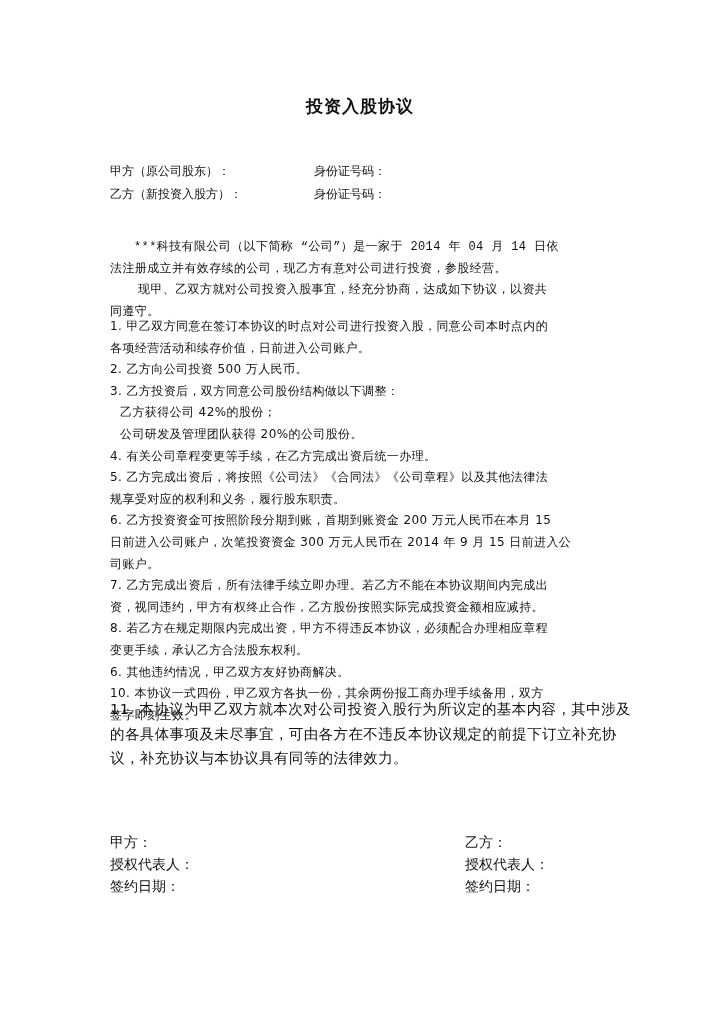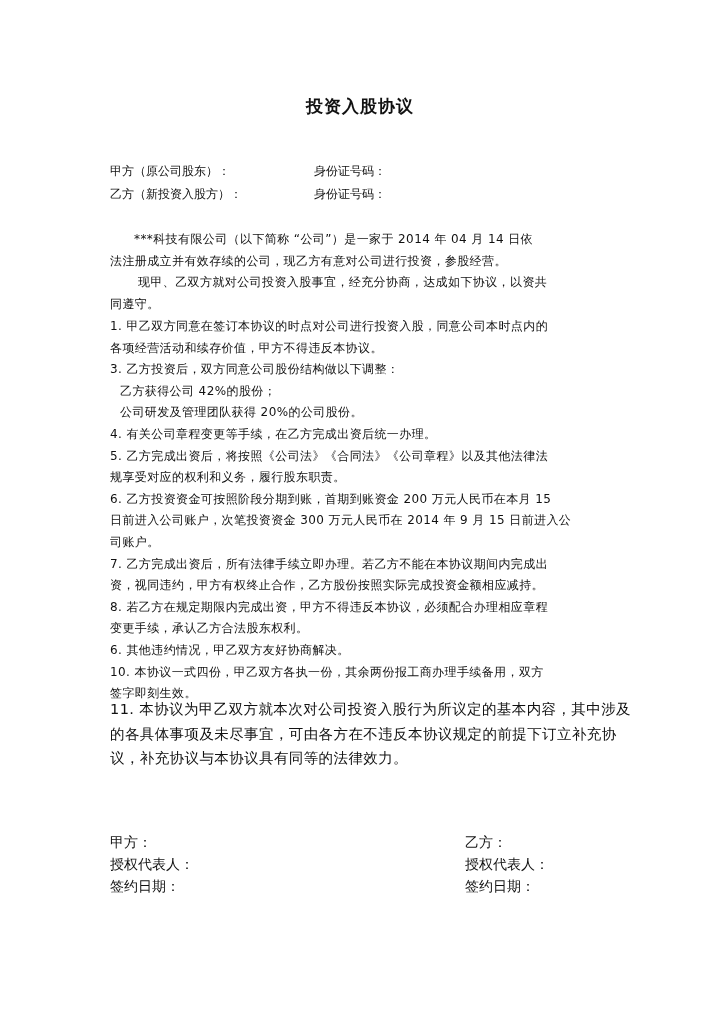--- a/index.html
+++ b/index.html
@@ -28,30 +28,31 @@
     <div class="row">
       <span class="party-label">甲方（原公司股东）：</span>
       <span>身份证号码：</span>
     </div>
     <div class="row">
       <span class="party-label">乙方（新投资入股方）：</span>
       <span>身份证号码：</span>
     </div>
   </div>
 
-  <div class="body-text" style="top:229px;">
+  <div class="body-text" style="top:237px;font-family:Liberation Mono, monospace;">
     <span class="line para-indent">***科技有限公司（以下简称 “公司”）是一家于  2014 年  04 月 14 日依</span>
     <span class="line">法注册成立并有效存续的公司，现乙方有意对公司进行投资，参股经营。</span>
     <span class="line para-indent" style="padding-left:28px;">现甲、乙双方就对公司投资入股事宜，经充分协商，达成如下协议，以资共</span>
     <span class="line">同遵守。</span>
   </div>
 
   <div class="body-text" style="top:316px;">
     <span class="line">1. 甲乙双方同意在签订本协议的时点对公司进行投资入股，同意公司本时点内的</span>
-    <span class="line">各项经营活动和续存价值，甲方不得违反本协议。</span>
+    <span class="line">各项经营活动和续存价值，日前进入公司账户。</span>
+    <span class="line">2. 乙方向公司投资 500 万人民币。</span>
     <span class="line">3. 乙方投资后，双方同意公司股份结构做以下调整：</span>
     <span class="line indent">乙方获得公司 42%的股份；</span>
     <span class="line indent">公司研发及管理团队获得 20%的公司股份。</span>
     <span class="line">4. 有关公司章程变更等手续，在乙方完成出资后统一办理。</span>
     <span class="line">5. 乙方完成出资后，将按照《公司法》《合同法》《公司章程》以及其他法律法</span>
     <span class="line">规享受对应的权利和义务，履行股东职责。</span>
     <span class="line">6. 乙方投资资金可按照阶段分期到账，首期到账资金 200 万元人民币在本月 15</span>
     <span class="line">日前进入公司账户，次笔投资资金 300 万元人民币在 2014 年 9 月 15 日前进入公</span>
     <span class="line">司账户。</span>
     <span class="line">7. 乙方完成出资后，所有法律手续立即办理。若乙方不能在本协议期间内完成出</span>

